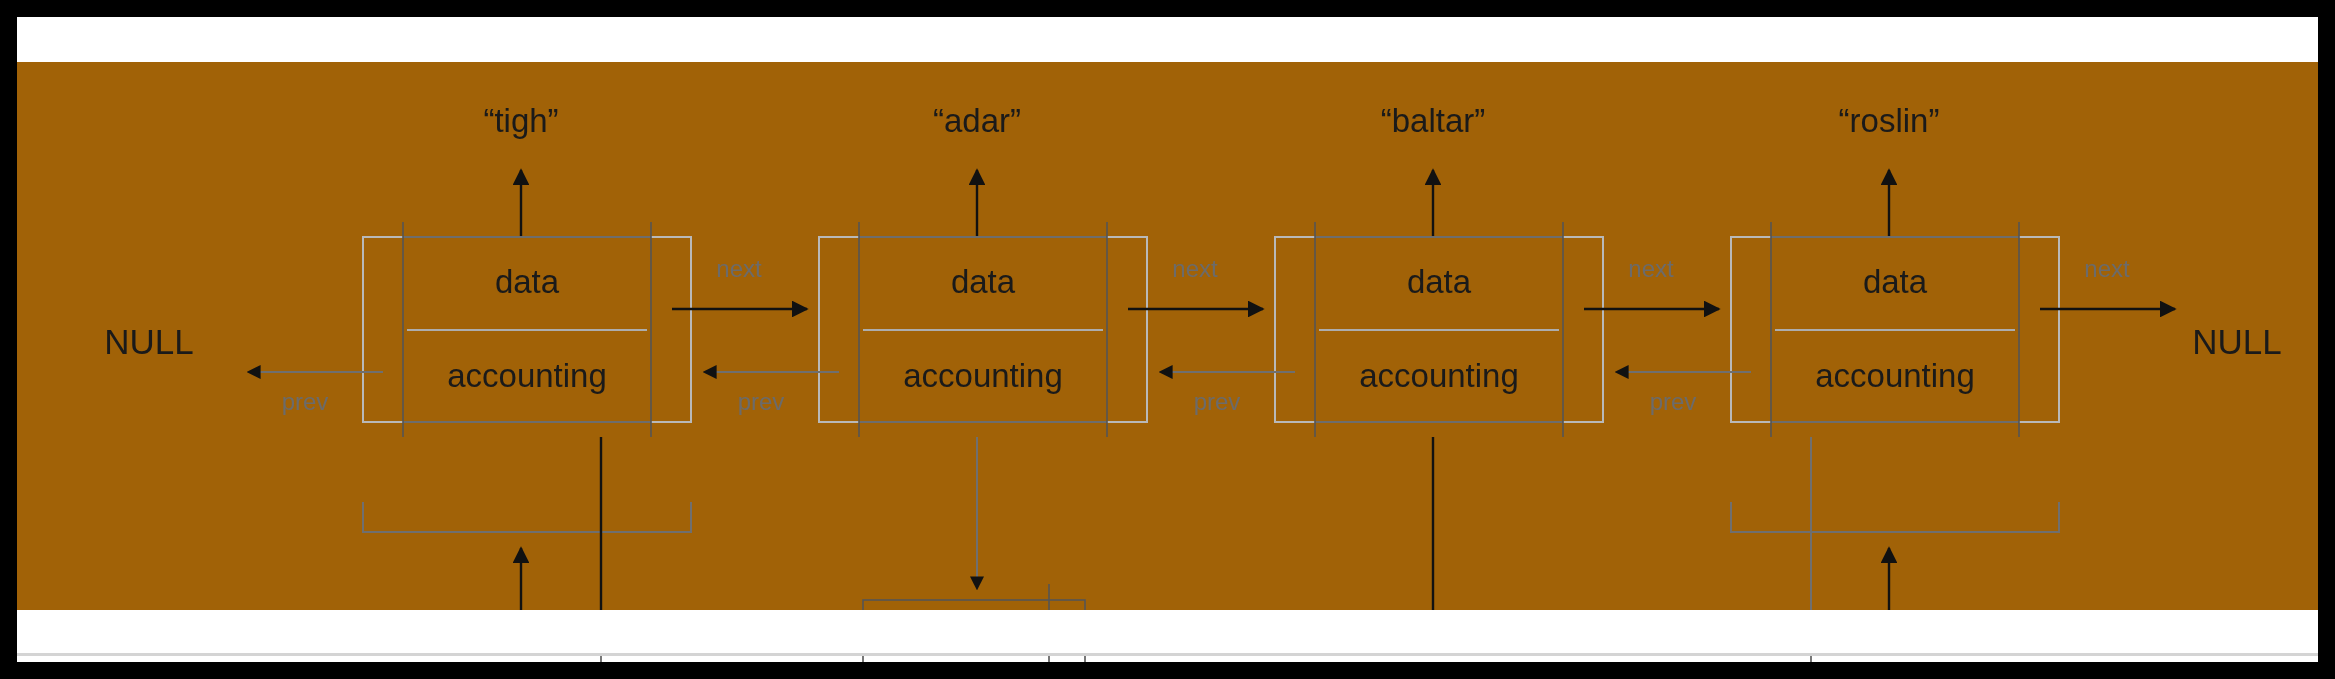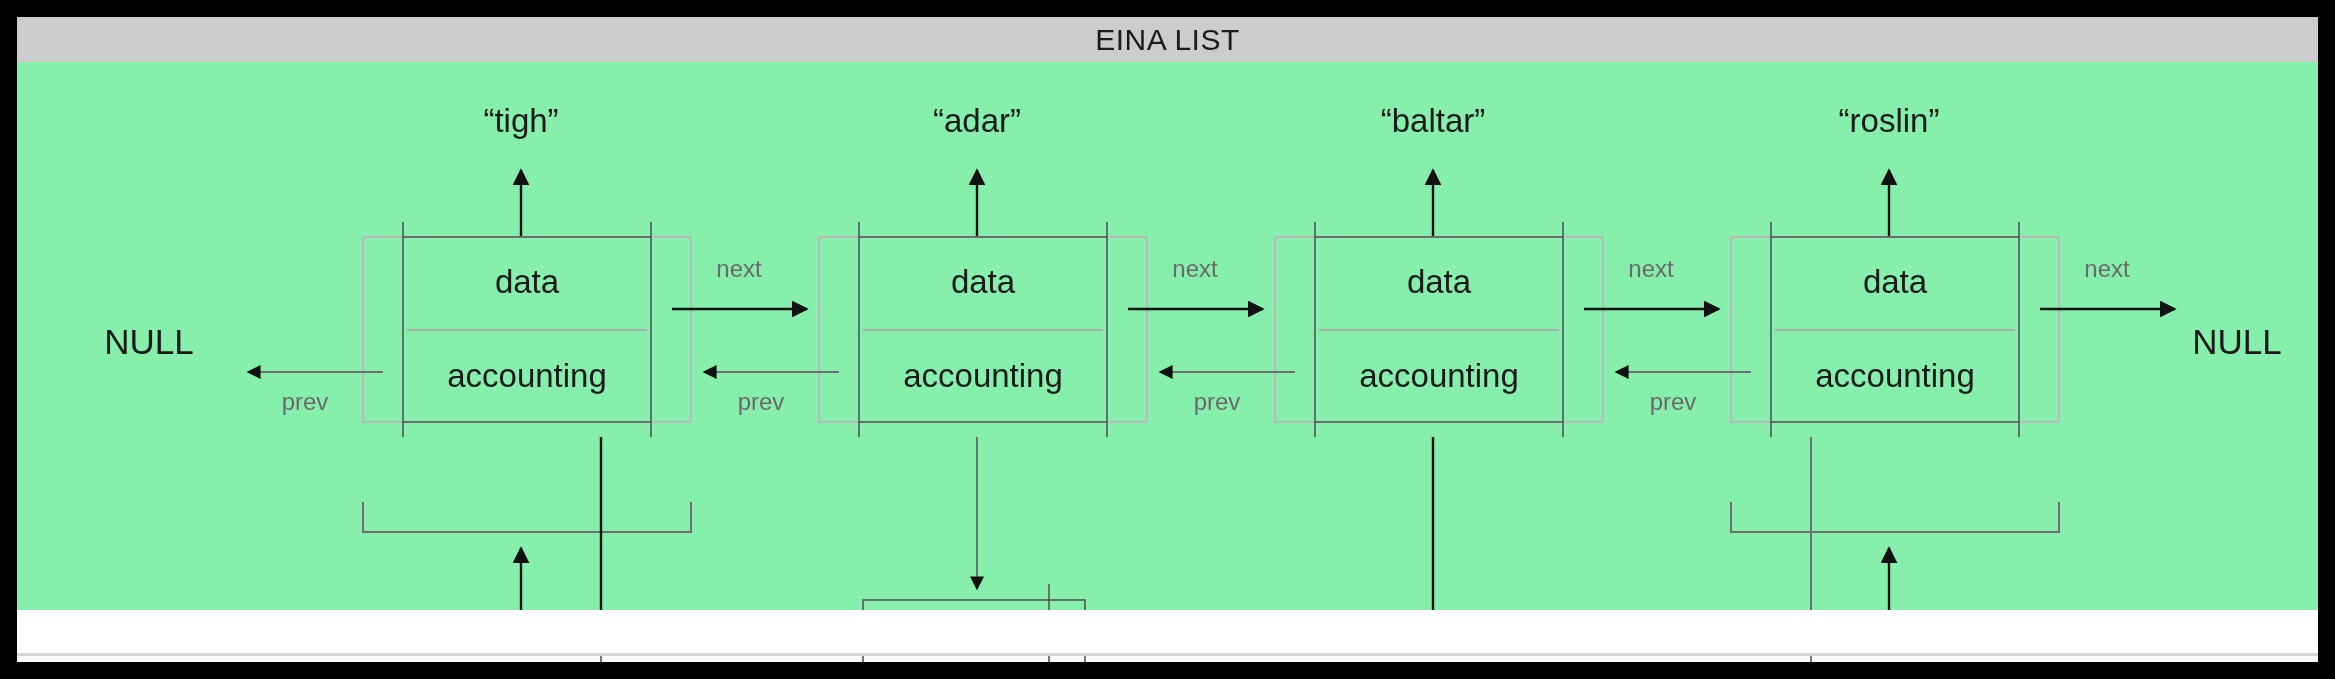--- a/index.html
+++ b/index.html
@@ -2,43 +2,40 @@
 <html><head>
 <meta charset="utf-8">
 <style>
   html,body{margin:0;padding:0;background:#000;}
   body{font-family:"Liberation Sans","DejaVu Sans",sans-serif;}
   #page{position:relative;width:2335px;height:679px;background:#000;overflow:hidden;}
   #frame{position:absolute;left:17px;top:17px;width:2301px;height:645px;background:#fff;}
   #titlebar{position:absolute;left:0;top:0;width:100%;height:45px;background:#cccccc;
             display:flex;align-items:center;justify-content:center;}
   #titlebar span{font-size:30px;color:#1a1a1a;letter-spacing:.5px;}
-  #canvaswrap{position:absolute;left:0;top:45px;width:100%;height:548px;overflow:hidden;background:#86efac;}
+  #canvaswrap{position:absolute;left:0;top:45px;width:100%;height:548px;overflow:hidden;background:#a16207;}
   svg{display:block;}
   .nd-dk{stroke:#555;stroke-width:1.6;fill:none;}
   .nd-lt{stroke:#b9b9b9;stroke-width:2;fill:none;}
   .ln-bk{stroke:#111;stroke-width:2.4;fill:none;}
   .ln-gy{stroke:#6f6f6f;stroke-width:2;fill:none;}
   .ln-lg{stroke:#adadad;stroke-width:2;fill:none;}
   .t-big{font-family:"Liberation Sans",sans-serif;font-size:33px;fill:#1a1a1a;}
   .t-quote{font-family:"Liberation Sans",sans-serif;font-size:33px;fill:#1a1a1a;}
   .t-null{font-family:"Liberation Sans",sans-serif;font-size:35px;fill:#1a1a1a;}
   .t-sm{font-family:"Liberation Sans",sans-serif;font-size:24px;fill:#6b6b6b;}
   .ctr{text-anchor:middle;}
   #divider{position:absolute;left:0;top:636px;width:100%;height:3px;background:#d4d4d4;}
 </style>
 </head>
 <body>
 
 <div id="page">
   <div id="frame">
 
-    <div id="titlebar">
-      <span>EINA LIST</span>
-    </div>
 
     <div id="canvaswrap">
       <svg width="2301" height="640" viewBox="0 0 2301 640">
         <defs>
           <marker id="ahB" viewBox="0 0 10 10" refX="9" refY="5" markerWidth="7" markerHeight="7" orient="auto-start-reverse">
             <path d="M0,0 L10,5 L0,10 z" fill="#111"></path>
           </marker>
         </defs>
 
         <g>

